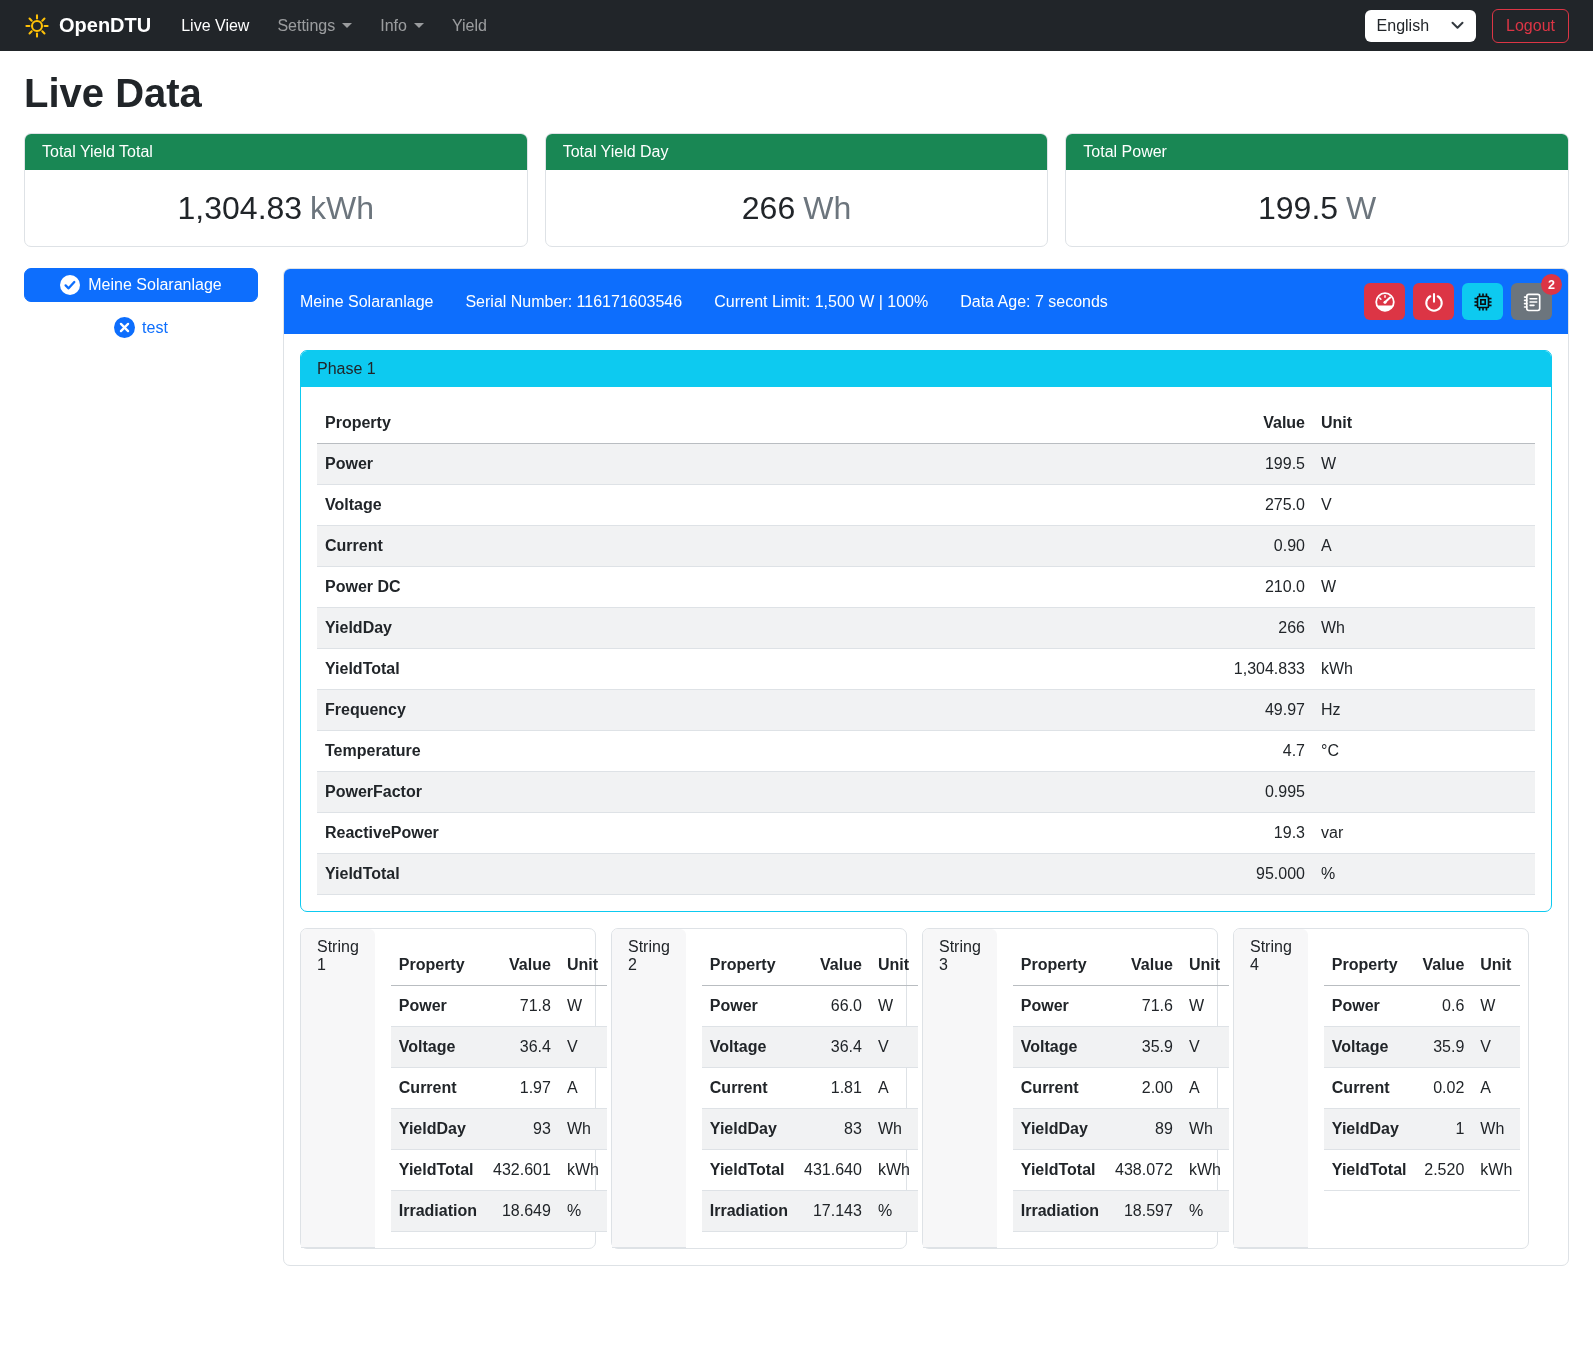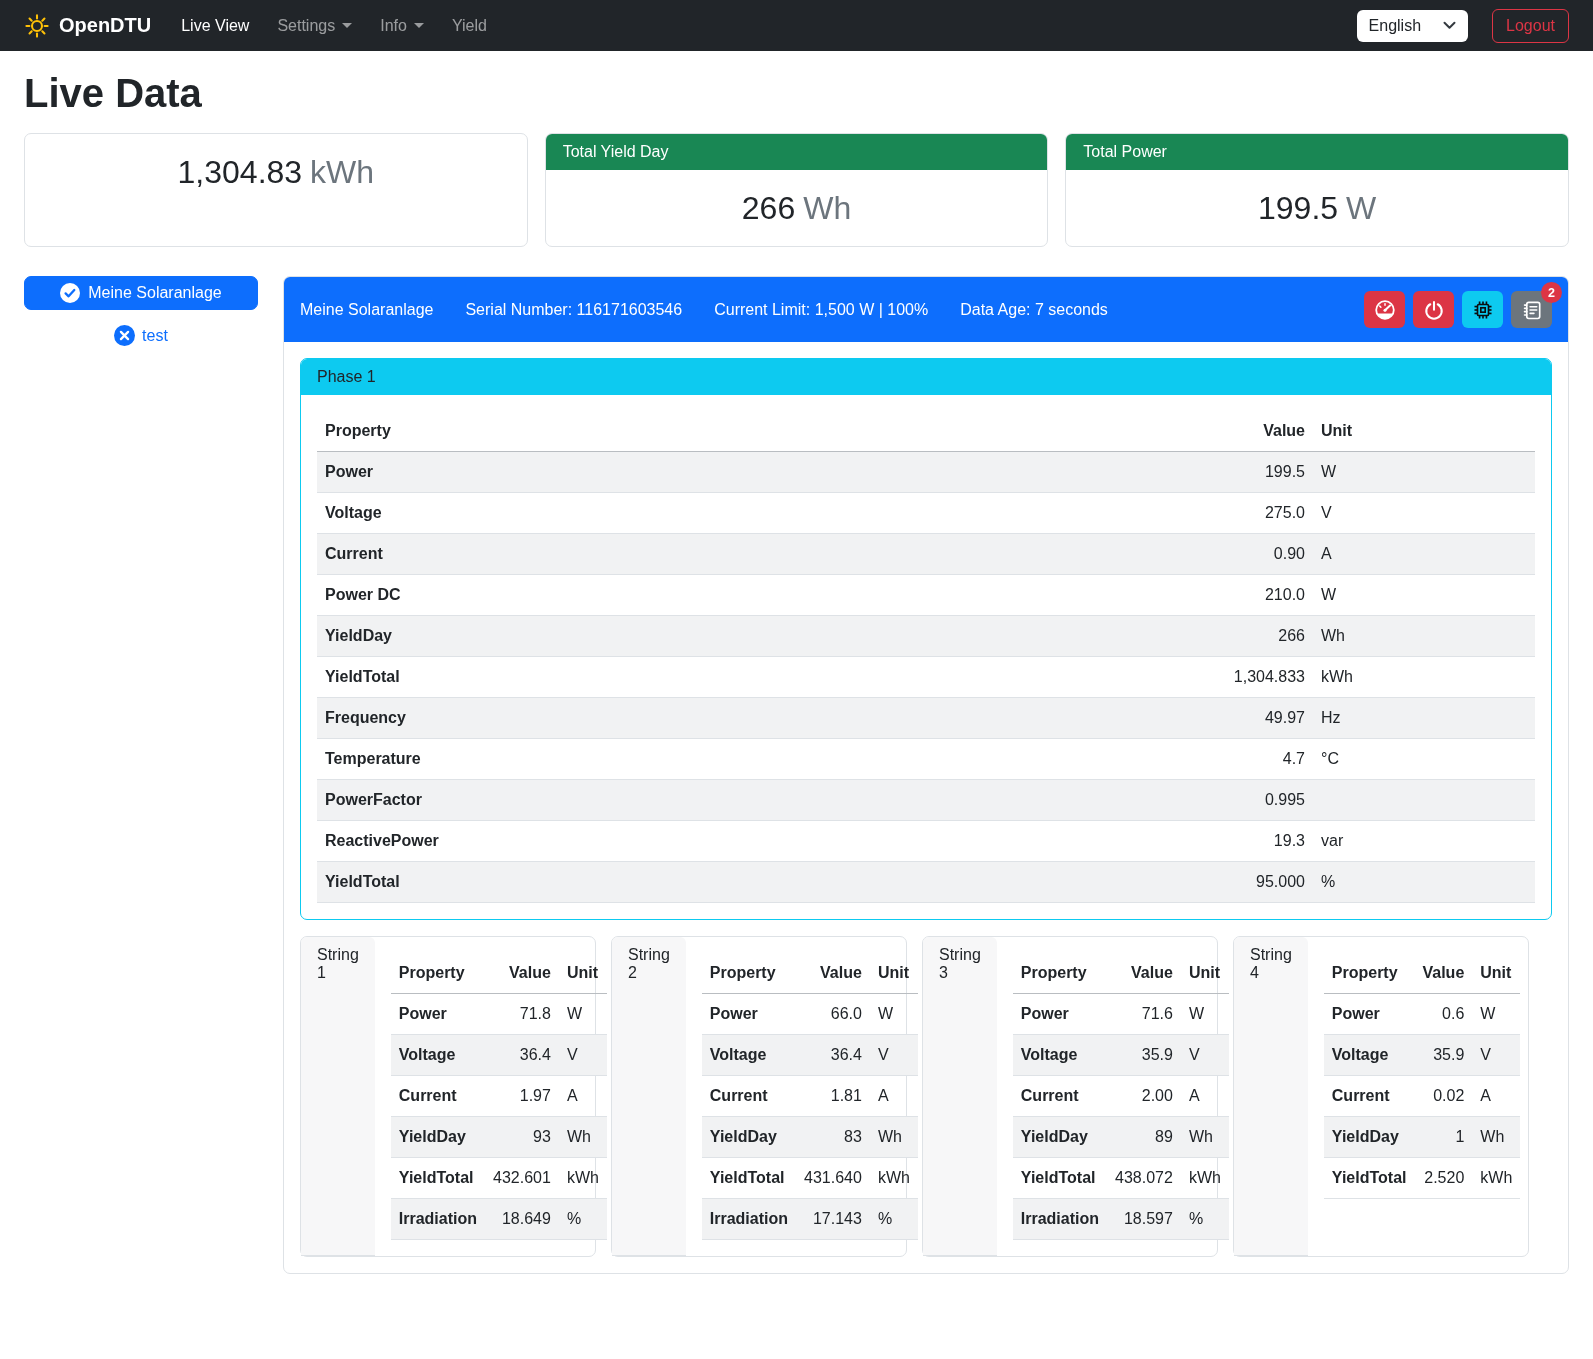--- a/index.html
+++ b/index.html
@@ -36,21 +36,21 @@
     cursor: pointer;
   }
   .nav-link.active { color: #fff; }
   .caret {
     width: 0; height: 0;
     border-left: 5px solid transparent;
     border-right: 5px solid transparent;
     border-top: 5px solid currentColor;
     display: inline-block;
   }
-  .nav-right { display: flex; align-items: center; gap: 24px; }
+  .nav-right { display: flex; align-items: center; gap: 16px; }
   .lang-select {
     background: #fff; color: #212529;
     border-radius: 6px;
     padding: 7px 12px;
     font-size: 16px;
     display: flex; align-items: center; gap: 22px;
     cursor: pointer;
   }
   .logout-btn {
     background: transparent;
@@ -79,21 +79,21 @@
     font-size: 32px; line-height: 48px;
   }
   .sum-value { font-weight: 400; color: #212529; }
   .sum-unit { color: #6c757d; margin-left: 8px; }
 
   
   .content-row {
     display: grid;
     grid-template-columns: 234px 1fr;
     gap: 25px;
-    margin-top: 29px;
+    margin-top: 21px;
     align-items: start;
   }
   .inv-select-btn {
     width: 100%;
     background: #0d6efd; border: 1px solid #0d6efd; color: #fff;
     font-size: 16px; font-family: inherit;
     border-radius: 7px;
     padding: 6px 12px;
     display: flex; align-items: center; justify-content: center; gap: 8px;
     cursor: pointer;
@@ -226,20 +226,21 @@
     </div>
     <button class="logout-btn">Logout</button>
   </div>
 </nav>
 
 <main class="page">
   <h1 class="page-title">Live Data</h1>
 
   <div class="cards-row">
     <div class="sum-card">
+      <div class="sum-card-header">Total Yield Total</div>
       <div class="sum-card-body">
         <span class="sum-value">1,304.83</span><span class="sum-unit">kWh</span>
       </div>
     </div>
     <div class="sum-card">
       <div class="sum-card-header">Total Yield Day</div>
       <div class="sum-card-body">
         <span class="sum-value">266</span><span class="sum-unit">Wh</span>
       </div>
     </div>

